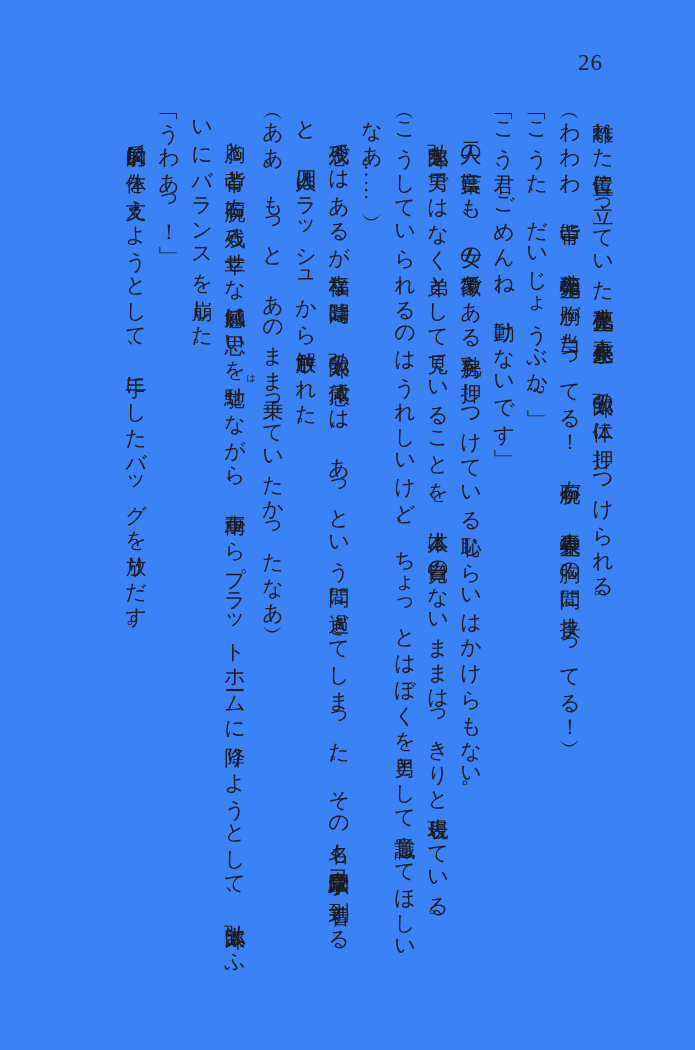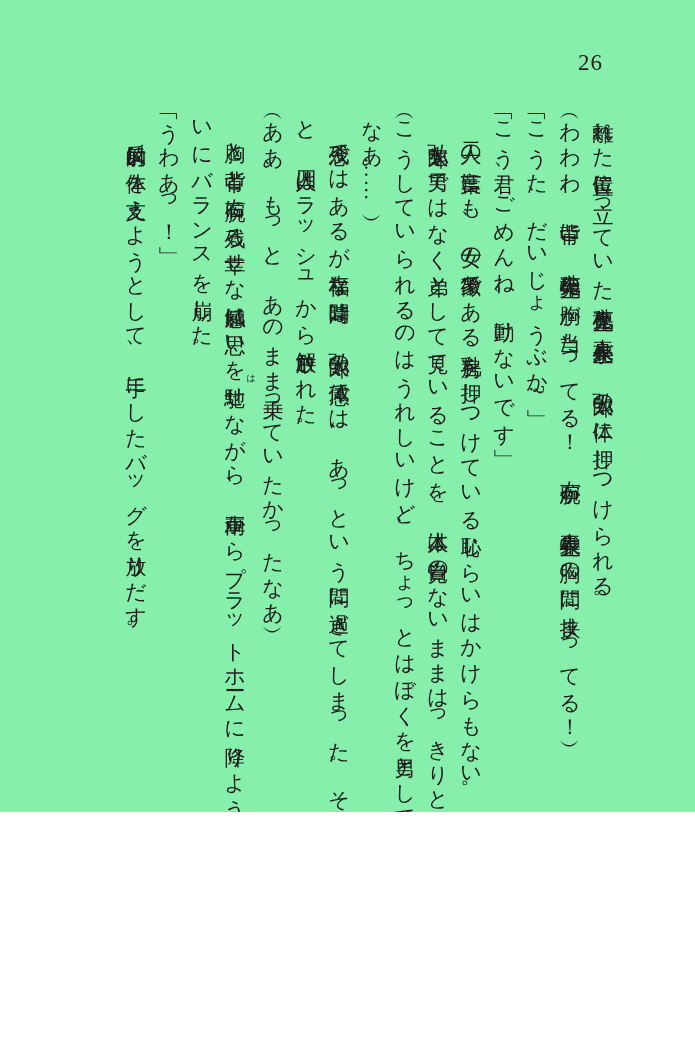--- a/index.html
+++ b/index.html
@@ -3,22 +3,22 @@
 <meta charset="utf-8">
 <style>
   html, body {
     margin: 0;
     padding: 0;
     background: #ffffff;
   }
   .page {
     position: relative;
     width: 695px;
-    height: 812px;
-    background: #86efac;
+    height: 1050px;
+    background: #3b82f6;
     overflow: hidden;
     font-family: "Liberation Serif", "DejaVu Serif", serif;
     color: #1c1c1c;
   }
   .page-number {
     position: absolute;
     top: 50px;
     right: 92px;
     font-size: 23px;
     letter-spacing: 1px;

